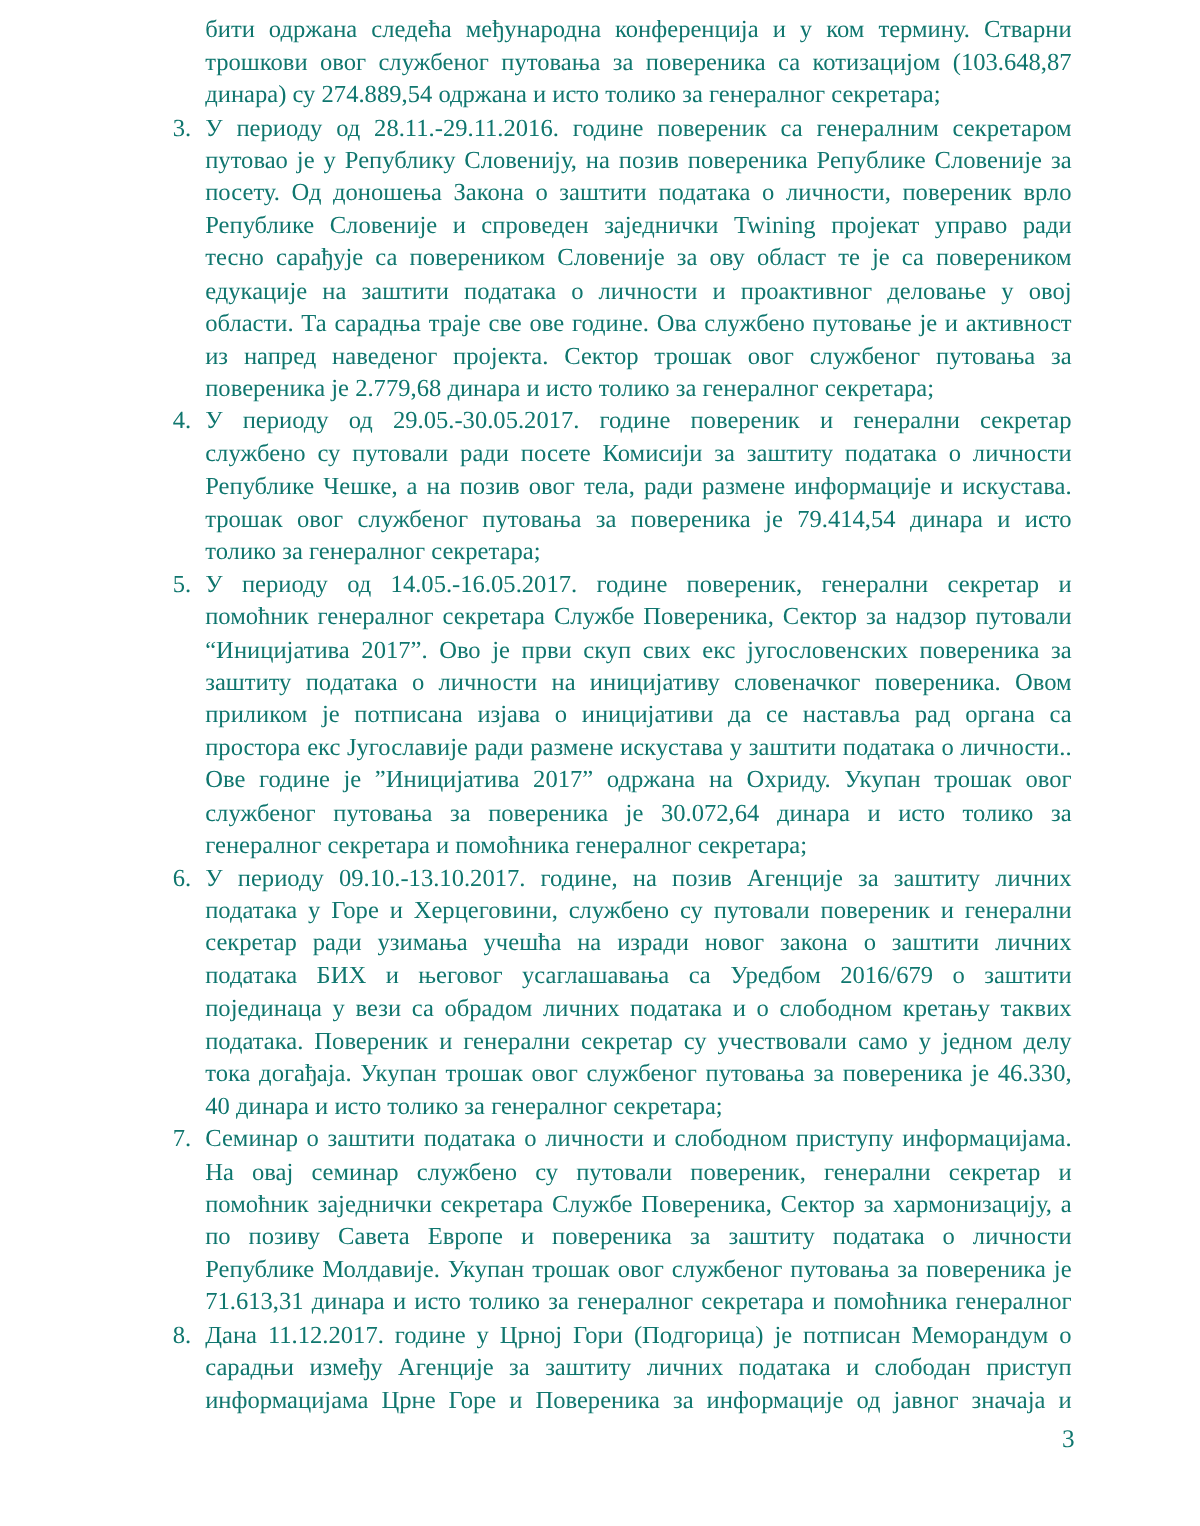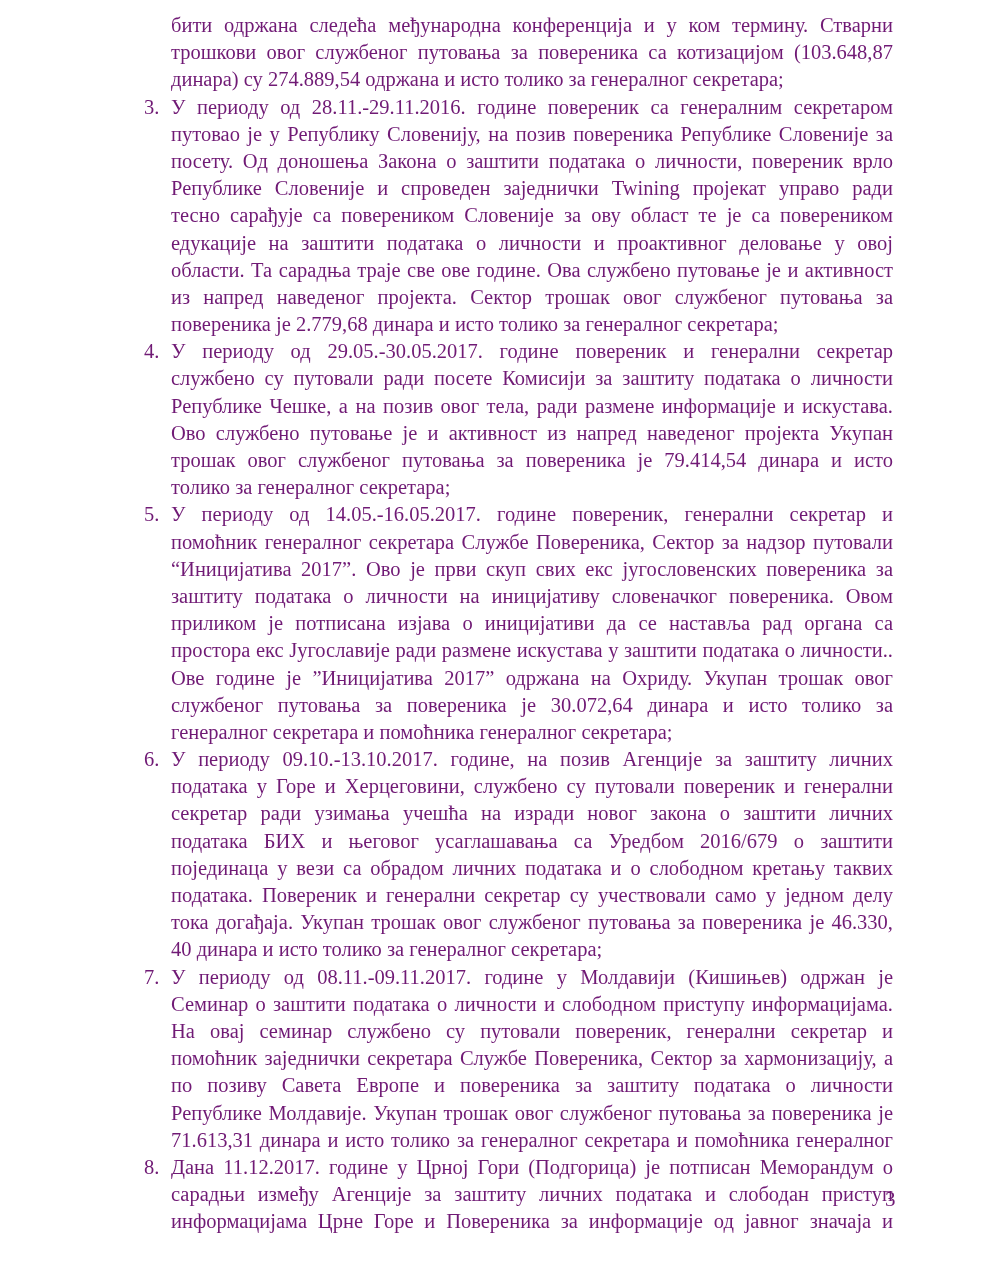--- a/index.html
+++ b/index.html
@@ -1,19 +1,19 @@
 <!DOCTYPE html>
 <html><head>
 <meta charset="utf-8">
 <style>
   html, body { margin: 0; padding: 0; background: #ffffff; }
   body { width: 1000px; height: 1272px; position: relative; overflow: hidden; }
   .page {
     position: absolute; left: 0; top: 0; width: 972px; height: 1272px;
-    background: #ffffff; color: #701a75;
+    background: #ffffff; color: #0f766e;
     font-family: "Liberation Serif", "DejaVu Serif", serif;
     font-size: 20.5px; line-height: 27.2px;
   }
   .lines { position: absolute; left: 171px; top: 12px; width: 722px; }
   .line { display: block; white-space: nowrap; text-align: justify; text-align-last: justify; height: 27.2px; }
   .line.last { text-align-last: left; }
   .item { position: relative; }
   .num { position: absolute; left: -27px; top: 0; }
   .page-number { position: absolute; left: 885px; top: 1186px; font-size: 21px; }
 </style>
@@ -38,21 +38,20 @@
           <span class="line">едукације на заштити података о личности и проактивног деловање у овој</span>
           <span class="line">области. Та сарадња траје све ове године. Ова службено путовање је и активност</span>
           <span class="line">из напред наведеног пројекта. Сектор трошак овог службеног путовања за</span>
           <span class="line last">повереника је 2.779,68 динара и исто толико за генералног секретара;</span>
         </div>
         <div class="item">
           <span class="num">4.</span>
           <span class="line">У периоду од 29.05.-30.05.2017. године повереник и генерални секретар</span>
           <span class="line">службено су путовали ради посете Комисији за заштиту података о личности</span>
           <span class="line">Републике Чешке, а на позив овог тела, ради размене информације и искустава.</span>
-          <span class="line">Ово службено путовање је и активност из напред наведеног пројекта Укупан</span>
           <span class="line">трошак овог службеног путовања за повереника је 79.414,54 динара и исто</span>
           <span class="line last">толико за генералног секретара;</span>
         </div>
         <div class="item">
           <span class="num">5.</span>
           <span class="line">У периоду од 14.05.-16.05.2017. године повереник, генерални секретар и</span>
           <span class="line">помоћник генералног секретара Службе Повереника, Сектор за надзор путовали</span>
           <span class="line">“Иницијатива 2017”. Ово је први скуп свих екс југословенских повереника за</span>
           <span class="line">заштиту података о личности на иницијативу словеначког повереника. Овом</span>
           <span class="line">приликом је потписана изјава о иницијативи да се наставља рад органа са</span>
@@ -67,21 +66,20 @@
           <span class="line">података у Горе и Херцеговини, службено су путовали повереник и генерални</span>
           <span class="line">секретар ради узимања учешћа на изради новог закона о заштити личних</span>
           <span class="line">података БИХ и његовог усаглашавања са Уредбом 2016/679 о заштити</span>
           <span class="line">појединаца у вези са обрадом личних података и о слободном кретању таквих</span>
           <span class="line">података. Повереник и генерални секретар су учествовали само у једном делу</span>
           <span class="line">тока догађаја. Укупан трошак овог службеног путовања за повереника је 46.330,</span>
           <span class="line last">40 динара и исто толико за генералног секретара;</span>
         </div>
         <div class="item">
           <span class="num">7.</span>
-          <span class="line">У периоду од 08.11.-09.11.2017. године у Молдавији (Кишињев) одржан је</span>
           <span class="line">Семинар о заштити података о личности и слободном приступу информацијама.</span>
           <span class="line">На овај семинар службено су путовали повереник, генерални секретар и</span>
           <span class="line">помоћник заједнички секретара Службе Повереника, Сектор за хармонизацију, а</span>
           <span class="line">по позиву Савета Европе и повереника за заштиту података о личности</span>
           <span class="line">Републике Молдавије. Укупан трошак овог службеног путовања за повереника је</span>
           <span class="line">71.613,31 динара и исто толико за генералног секретара и помоћника генералног</span>
         </div>
         <div class="item">
           <span class="num">8.</span>
           <span class="line">Дана 11.12.2017. године у Црној Гори (Подгорица) је потписан Меморандум о</span>

